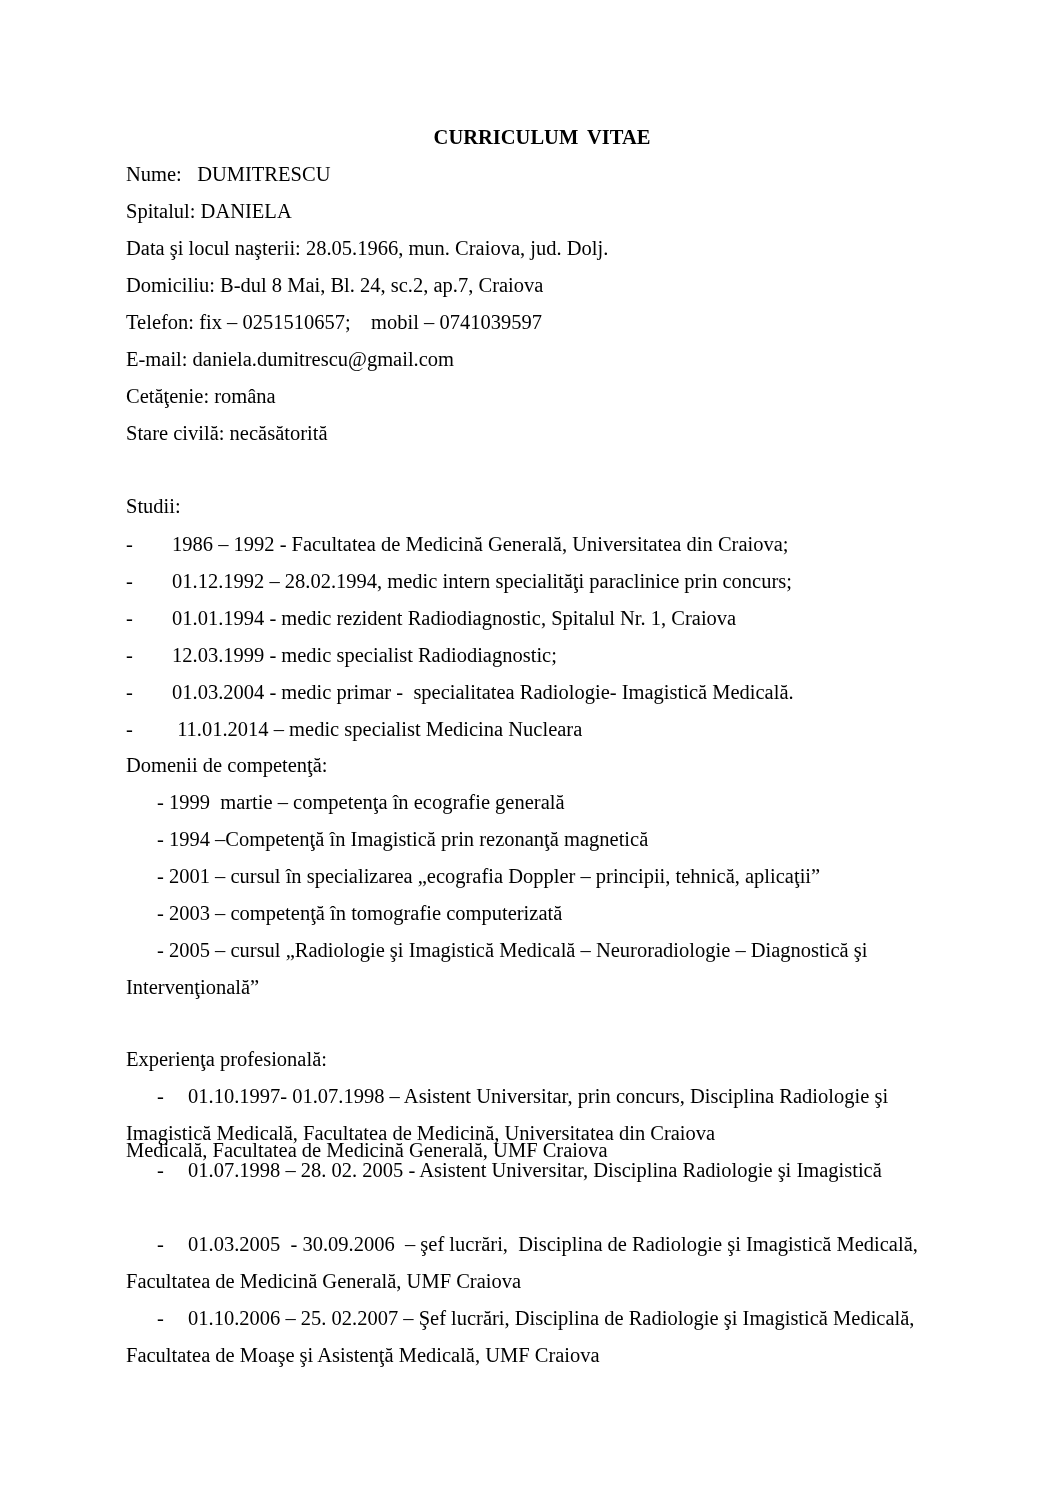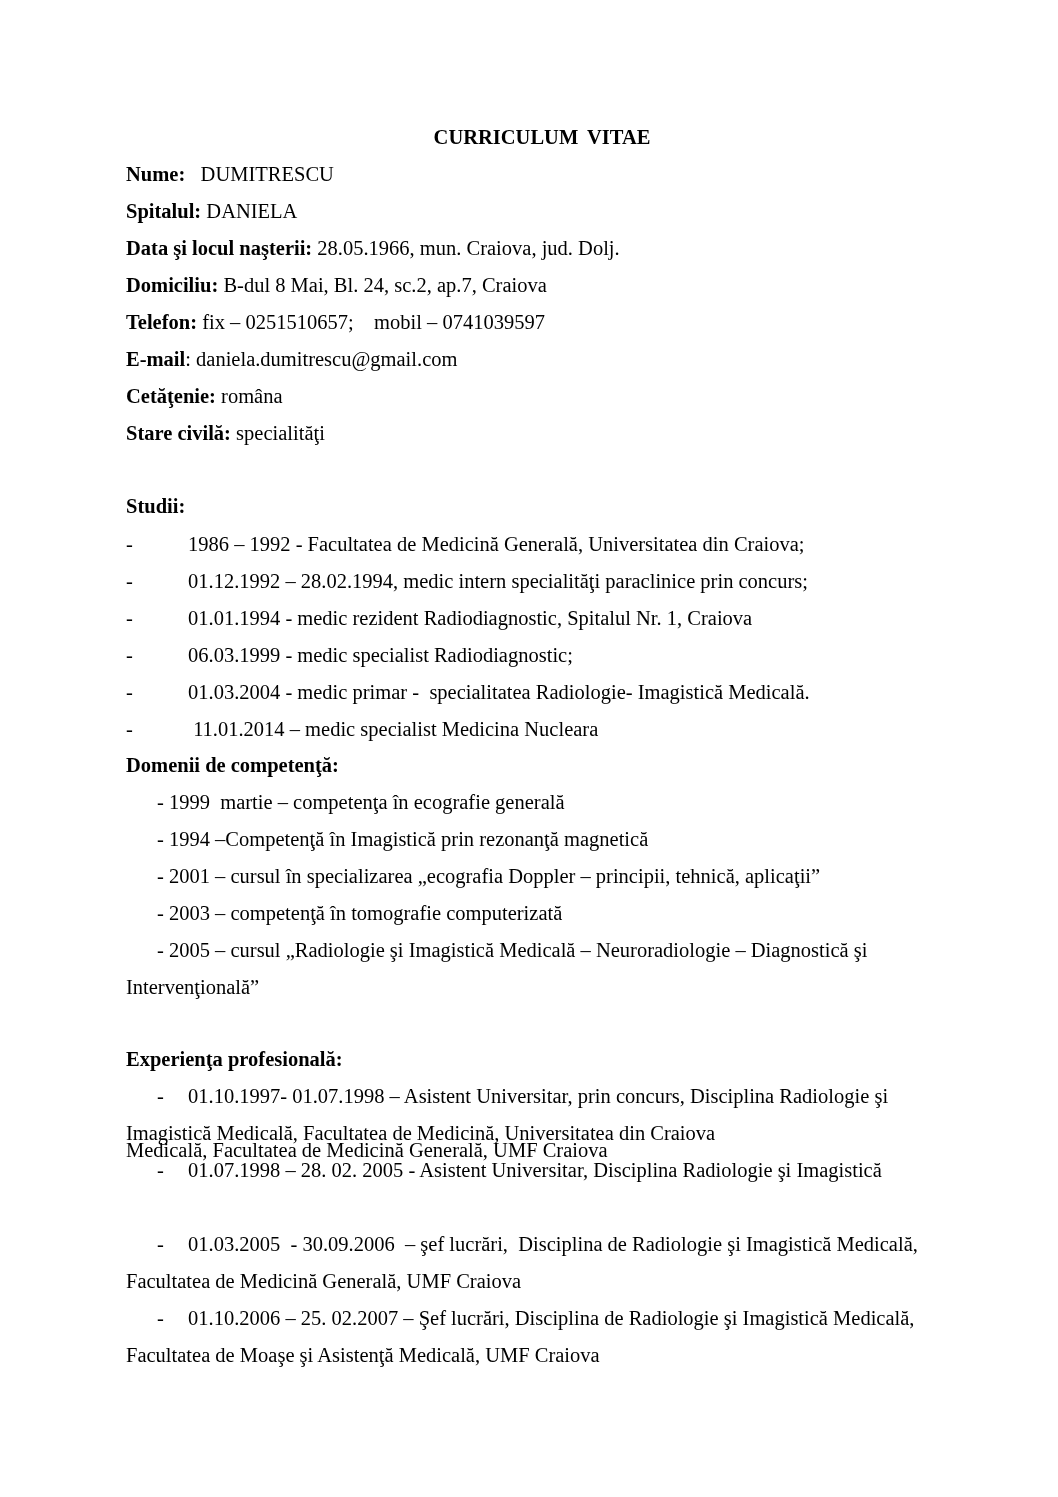--- a/index.html
+++ b/index.html
@@ -3,23 +3,23 @@
   <meta charset="utf-8">
   <style>
     html, body { margin: 0; padding: 0; background: #ffffff; }
     body {
       width: 1058px; height: 1497px; position: relative; overflow: hidden;
       font-family: "Liberation Serif", "DejaVu Serif", serif;
       color: #000000; font-size: 20.5px;
     }
     .line { position: absolute; left: 126px; white-space: nowrap; line-height: 24px; }
     .title { position: absolute; left: 0; width: 1084px; text-align: center; top: 126px; font-weight: bold; font-size: 20.5px; word-spacing: 4px; }
-    b { font-weight: bold; }
+    b { font-weight: normal; }
     .dash { position: absolute; left: 126px; }
-    .itxt { position: absolute; left: 188px; white-space: nowrap; font-family: Liberation Serif, serif; }
+    .itxt { position: absolute; left: 172px; white-space: nowrap; font-family: Liberation Serif, serif; }
   </style>
 </head>
 <body>
 
 <div>
 
   <div class="title">CURRICULUM  VITAE</div>
 
   <div class="line" style="top:162px">
     <b>Nume:</b>&nbsp;&nbsp;&nbsp;<span>DUMITRESCU</span>
@@ -36,40 +36,40 @@
   <div class="line" style="top:310px">
     <b>Telefon:</b> <span style="white-space:pre">fix – 0251510657;    mobil – 0741039597</span>
   </div>
   <div class="line" style="top:347px">
     <b>E-mail</b><span>: daniela.dumitrescu@gmail.com</span>
   </div>
   <div class="line" style="top:384px">
     <b>Cetăţenie:</b> <span>româna</span>
   </div>
   <div class="line" style="top:421px">
-    <b>Stare civilă:</b> <span>specialităţi</span>
+    <b>Stare civilă:</b> <span>necăsătorită</span>
   </div>
 
   <div class="line" style="top:494px"><b>Studii:</b></div>
 
   <div class="line" style="top:532px; left:0; width:1058px">
     <span class="dash">-</span>
     <span class="itxt">1986 – 1992 - Facultatea de Medicină Generală,  Universitatea din Craiova;</span>
   </div>
   <div class="line" style="top:569px; left:0; width:1058px">
     <span class="dash">-</span>
     <span class="itxt">01.12.1992 – 28.02.1994, medic intern specialităţi paraclinice prin concurs;</span>
   </div>
   <div class="line" style="top:606px; left:0; width:1058px">
     <span class="dash">-</span>
     <span class="itxt">01.01.1994 - medic rezident Radiodiagnostic, Spitalul Nr. 1, Craiova</span>
   </div>
   <div class="line" style="top:643px; left:0; width:1058px">
     <span class="dash">-</span>
-    <span class="itxt">06.03.1999 - medic specialist Radiodiagnostic;</span>
+    <span class="itxt">12.03.1999 - medic specialist Radiodiagnostic;</span>
   </div>
   <div class="line" style="top:680px; left:0; width:1058px">
     <span class="dash">-</span>
     <span class="itxt" style="white-space:pre">01.03.2004 - medic primar -  specialitatea Radiologie- Imagistică Medicală.</span>
   </div>
   <div class="line" style="top:717px; left:0; width:1058px">
     <span class="dash">-</span>
     <span class="itxt" style="white-space:pre"> 11.01.2014 – medic specialist Medicina Nucleara</span>
   </div>
 

